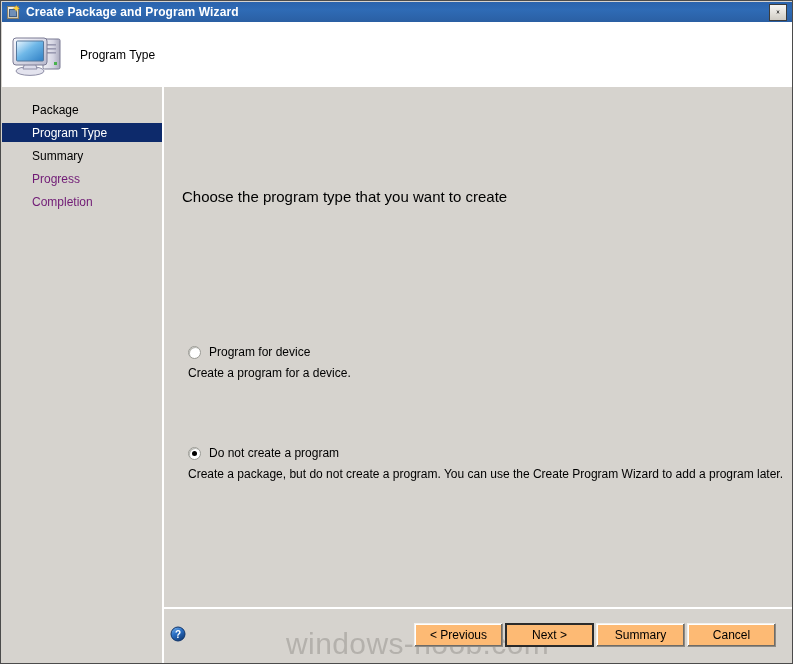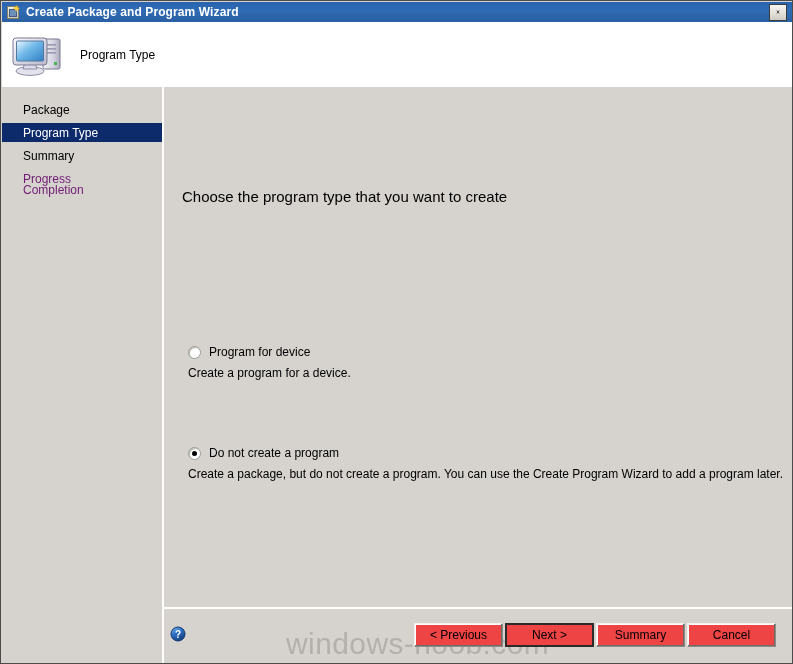--- a/index.html
+++ b/index.html
@@ -131,21 +131,21 @@
   }
   .nav-item {
     position: absolute;
     left: 0;
     width: 160px;
     height: 19px;
     font-size: 12px;
     color: #000000;
     display: flex;
     align-items: center;
-    padding-left: 21px;
+    padding-left: 30px;
     box-sizing: border-box;
     white-space: nowrap;
   }
   .nav-item.active {
     background: #0d2a6b;
     color: #ffffff;
   }
   .nav-item.disabled { color: #701a75; }
 
   
@@ -230,21 +230,21 @@
     font-size: 30px;
     color: #b4b1ac;
     white-space: nowrap;
     letter-spacing: 0.4px;
   }
   .btn {
     position: absolute;
     top: 18px;
     width: 89px;
     height: 24px;
-    background: #ef4444;
+    background: #fdba74;
     border: 1px solid #8d8a85;
     border-top-color: #f2f1ee;
     border-left-color: #f2f1ee;
     box-shadow: inset -1px -1px 0 #6f6c67, inset 1px 1px 0 #ffffff;
     font-size: 12px;
     color: #000000;
     font-family: "Liberation Sans", sans-serif;
     display: flex;
     align-items: center;
     justify-content: center;
@@ -321,21 +321,21 @@
       </div>
       <div class="nav-item active" style="top:36px;">
         <span>Program Type</span>
       </div>
       <div class="nav-item" style="top:59px;">
         <span>Summary</span>
       </div>
       <div class="nav-item disabled" style="top:82px;">
         <span>Progress</span>
       </div>
-      <div class="nav-item disabled" style="top:93px;">
+      <div class="nav-item disabled" style="top:105px;">
         <span>Completion</span>
       </div>
     </div>
     <div class="sidebar-sep"></div>
 
     <div class="content">
       <div class="content-heading">Choose the program type that you want to create</div>
 
 
       <div class="option" style="top:359px;">

